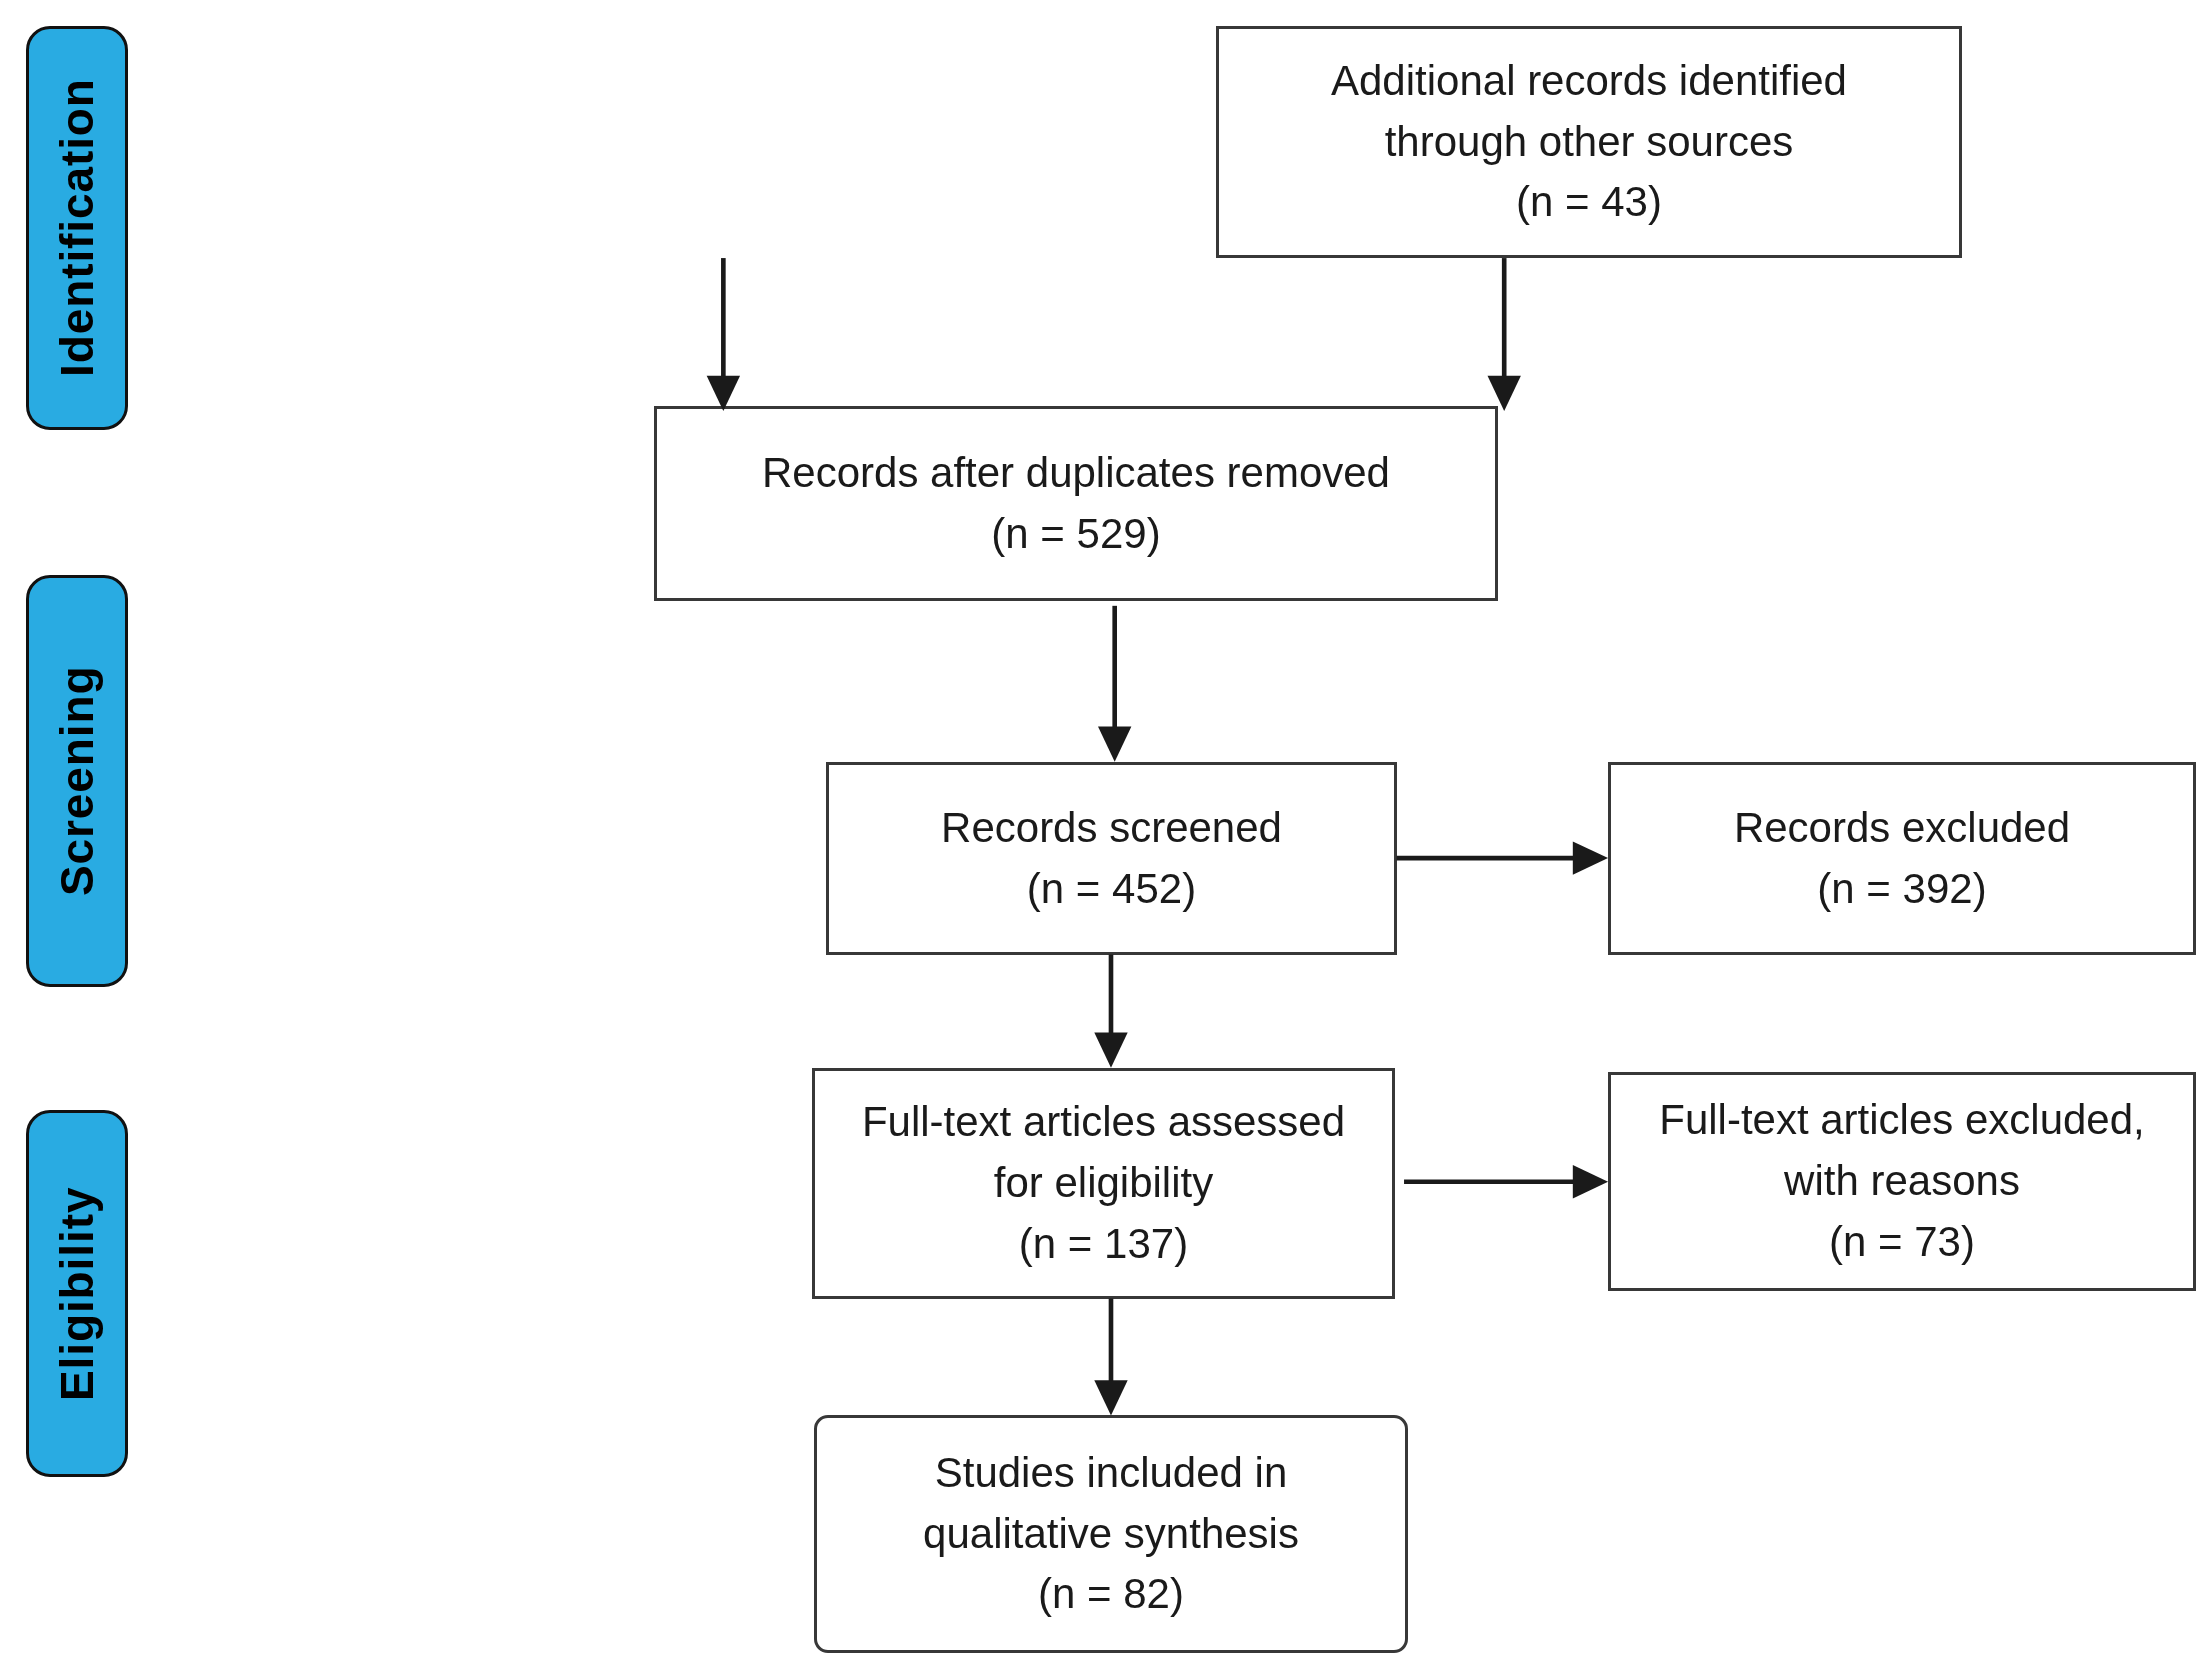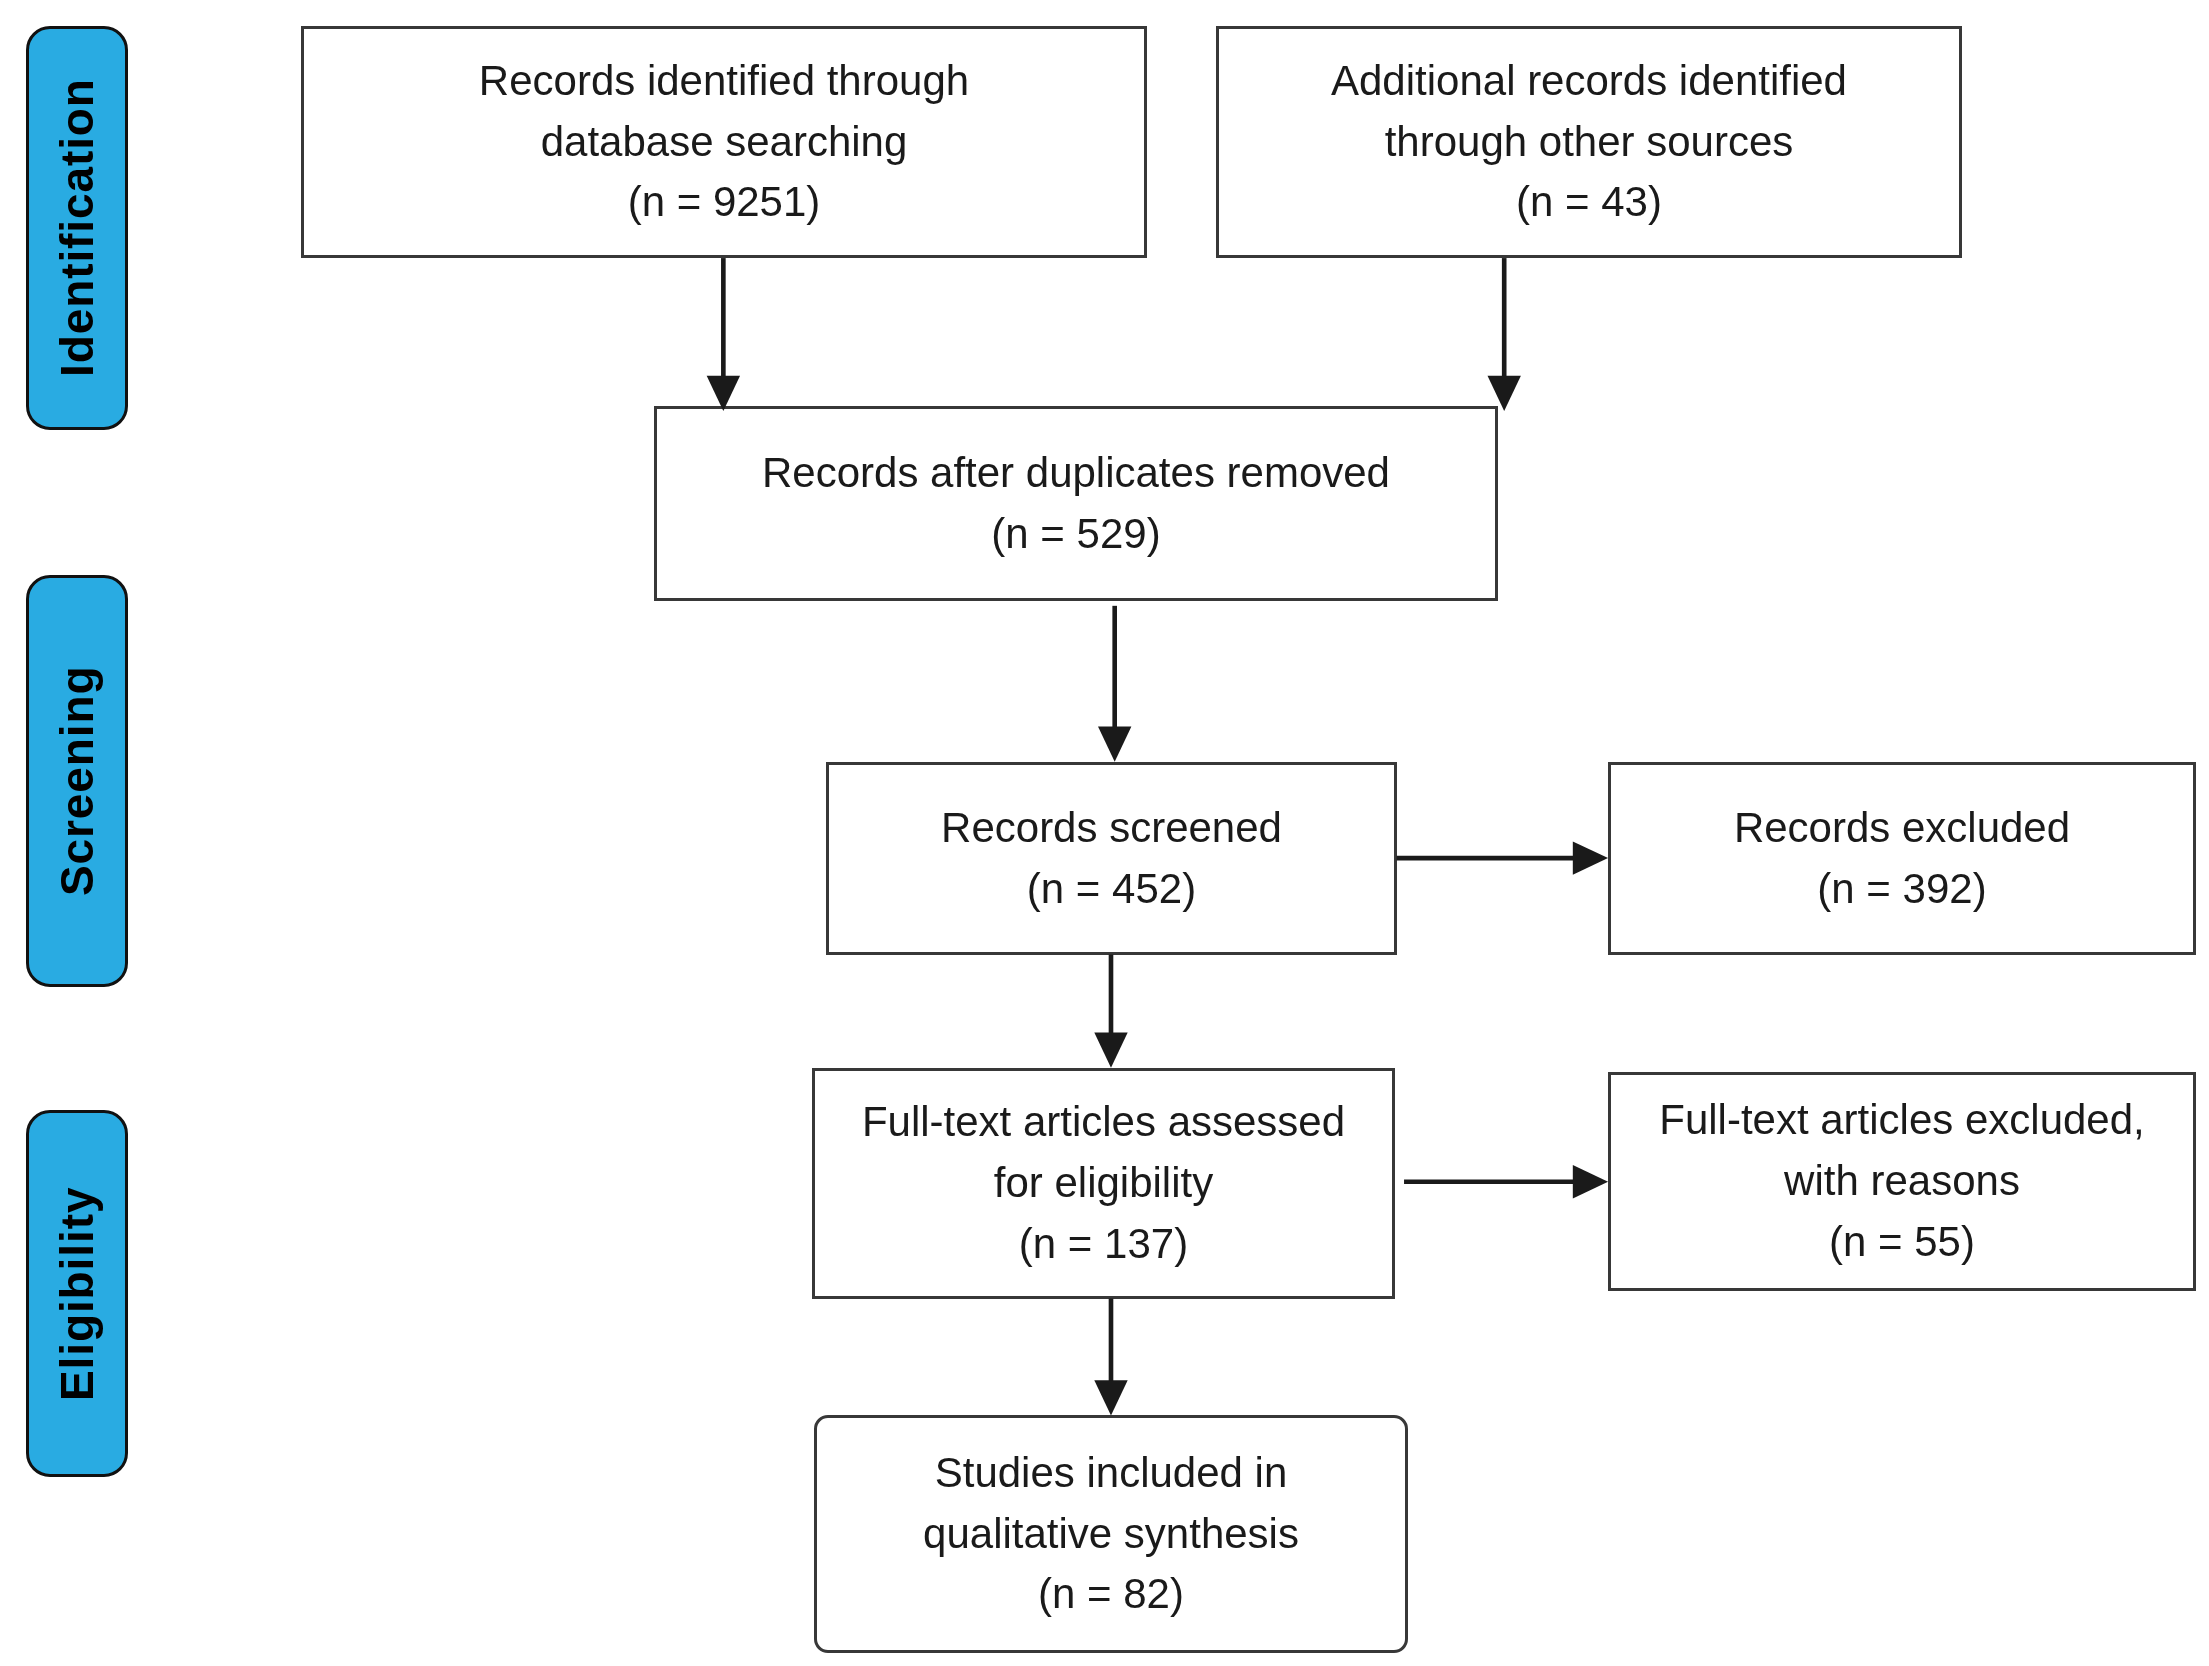--- a/index.html
+++ b/index.html
@@ -75,38 +75,35 @@
 </style>
 </head>
 <body>
 
 <div id="canvas">
 
   <div class="stage" id="stage-identification" style="background: rgb(41, 171, 226); border-color: rgb(17, 17, 17); color: rgb(0, 0, 0);">Identification</div>
   <div class="stage" id="stage-screening" style="background: rgb(41, 171, 226); border-color: rgb(17, 17, 17); color: rgb(0, 0, 0);">Screening</div>
   <div class="stage" id="stage-eligibility" style="background: rgb(41, 171, 226); border-color: rgb(17, 17, 17); color: rgb(0, 0, 0);">Eligibility</div>
 
-  <div class="box" id="box-records-identified" style="border-color: rgb(56, 56, 56); color: rgb(26, 26, 26);">Records identified through
-database searching
-(n = 9251)</div>
   <div class="box" id="box-additional-records" style="border-color: rgb(56, 56, 56); color: rgb(26, 26, 26);">Additional records identified
 through other sources
 (n = 43)</div>
   <div class="box" id="box-after-duplicates" style="border-color: rgb(56, 56, 56); color: rgb(26, 26, 26);">Records after duplicates removed
 (n = 529)</div>
   <div class="box" id="box-records-screened" style="border-color: rgb(56, 56, 56); color: rgb(26, 26, 26);">Records screened
 (n = 452)</div>
   <div class="box" id="box-records-excluded" style="border-color: rgb(56, 56, 56); color: rgb(26, 26, 26);">Records excluded
 (n = 392)</div>
   <div class="box" id="box-fulltext-assessed" style="border-color: rgb(56, 56, 56); color: rgb(26, 26, 26);">Full-text articles assessed
 for eligibility
 (n = 137)</div>
   <div class="box" id="box-fulltext-excluded" style="border-color: rgb(56, 56, 56); color: rgb(26, 26, 26);">Full-text articles excluded,
 with reasons
-(n = 55)</div>
+(n = 73)</div>
   <div class="box" id="box-studies-included" style="border-color: rgb(56, 56, 56); color: rgb(26, 26, 26); border-radius: 14px;">Studies included in
 qualitative synthesis
 (n = 82)</div>
 
   <svg id="arrows" viewBox="0 0 2382 1797" xmlns="http://www.w3.org/2000/svg">
 
     <g>
       <line x1="780" y1="278" x2="780" y2="407"></line>
       <polygon points="780,443 762,405 798,405"></polygon>
     </g>

